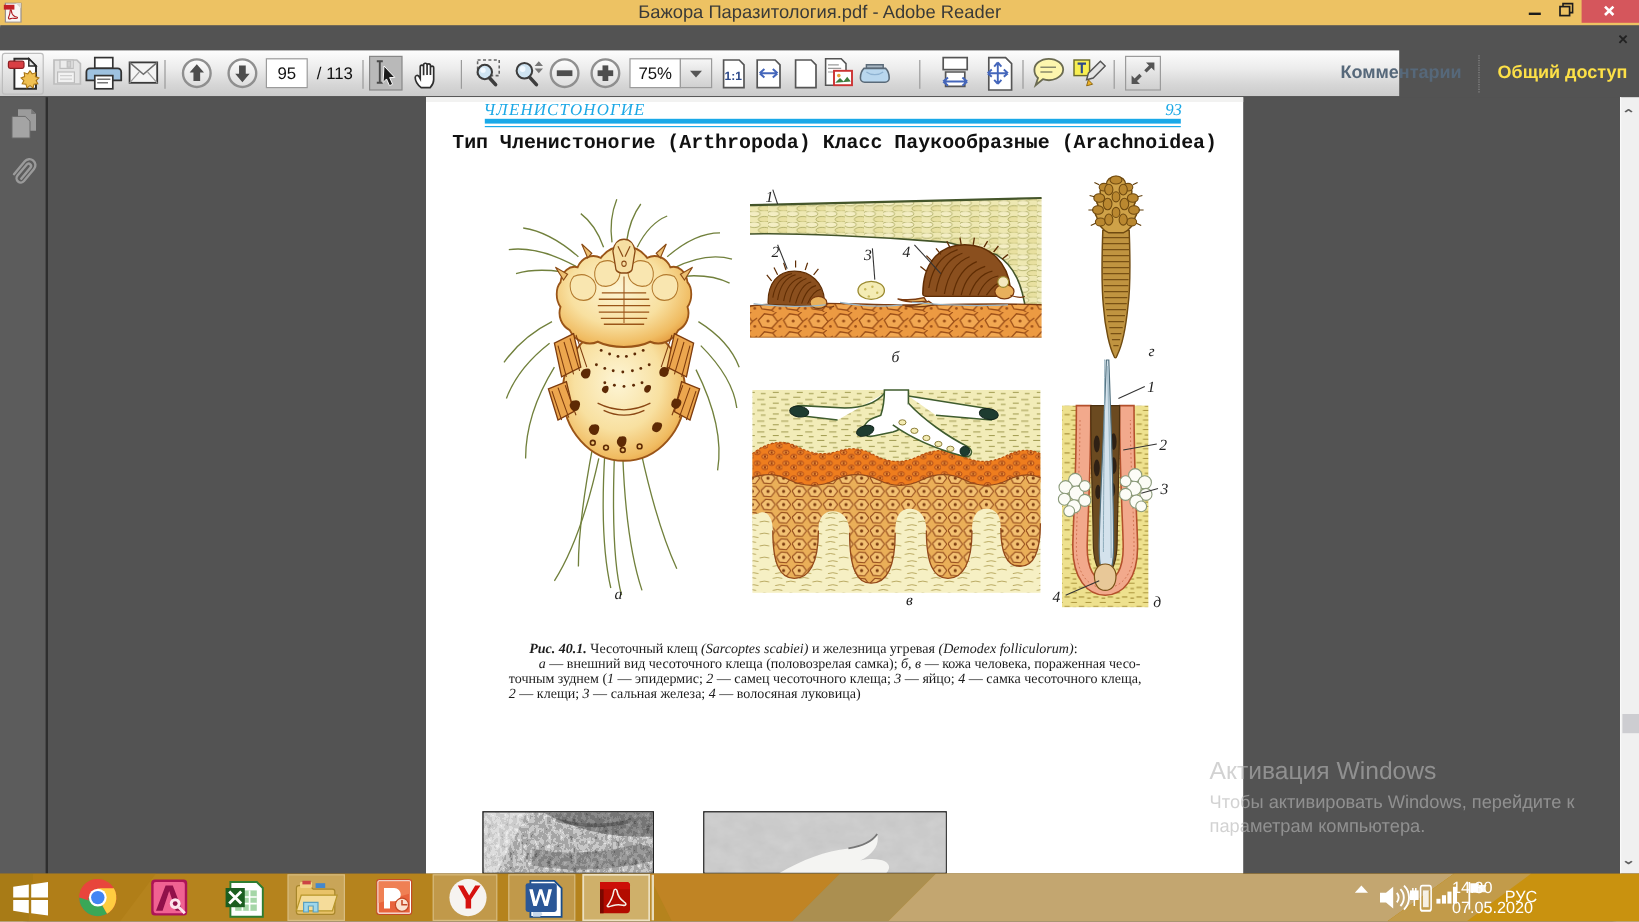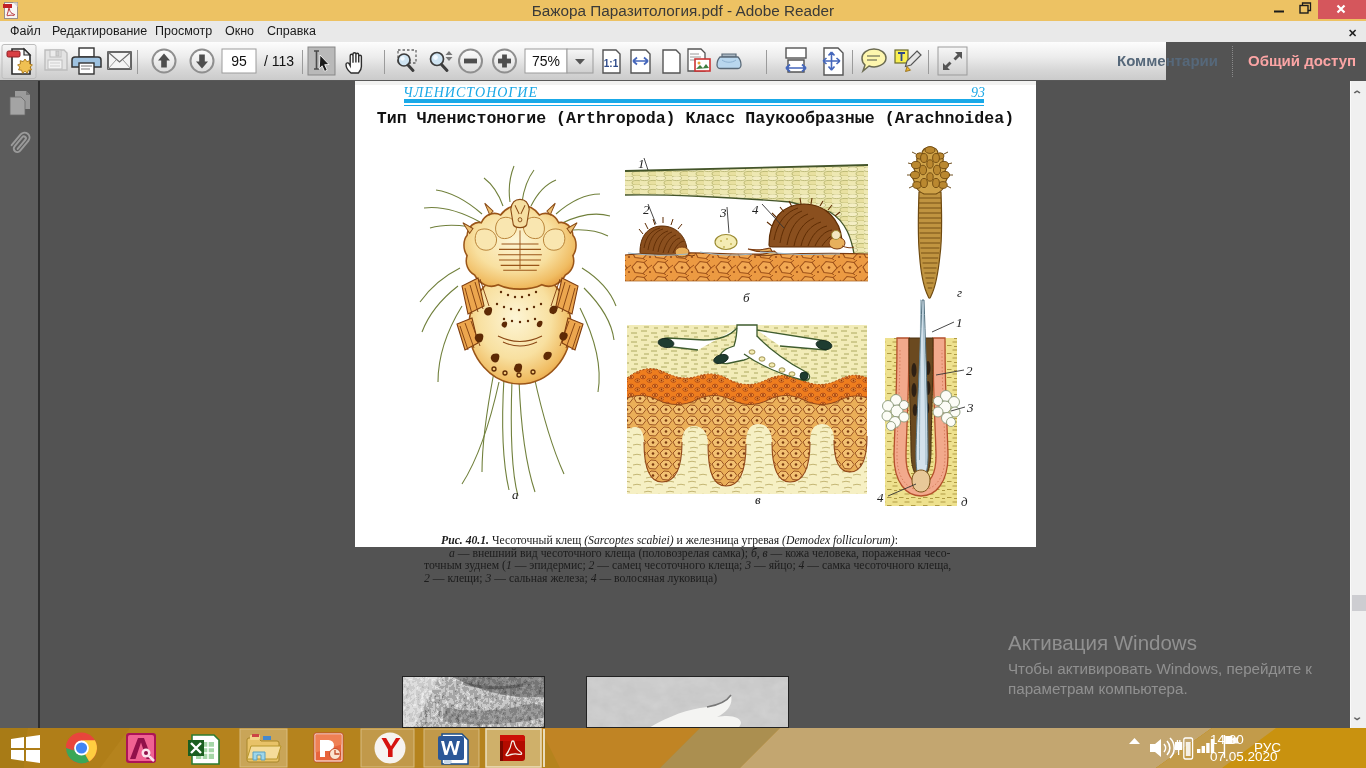--- a/index.html
+++ b/index.html
@@ -15,32 +15,32 @@
 #btnclose { left:1318px; width:48px; height:19px; background:#d5565c; }
 
 
 #menubar { position:absolute; left:0; top:21px; width:1366px; height:21px; background:#e9e9e9; font-size:12.5px; color:#1a1a1a; }
 #menubar span.mi { position:absolute; top:3px; }
 #menux { position:absolute; top:27px; left:1348px; font-size:11px; color:#222; font-weight:bold; }
 
 
 #toolbar { position:absolute; left:0; top:42px; width:1166px; height:39px; background:linear-gradient(#fdfdfd,#ececec 40%,#d6d6d6 75%,#cbcbcb); border-bottom:1px solid #585858; }
 #lab-comm { position:absolute; left:1117px; top:52px; font-size:15px; font-weight:bold; color:#56687a;text-align:right; }
-#lab-shared { position:absolute; left:1248px; top:52px; font-size:15px; font-weight:bold; color:#fca5a5; }
+#lab-shared { position:absolute; left:1248px; top:52px; font-size:15px; font-weight:bold; color:#fde047; }
 #dotsep { position:absolute; left:1232px; top:46px; height:31px; width:1px; border-left:1px dotted #8a8a8a; }
 
 
 #docarea { position:absolute; left:0; top:81px; width:1366px; height:647px; background:#535353; }
 #sidebar { position:absolute; left:0; top:0; width:40px; height:647px; background:#5c5c5c; border-right:2px solid #2e2e2e; }
 #vscroll { position:absolute; left:1350px; top:0; width:16px; height:647px; background:#f0f0f0; border-left:1px solid #fafafa; }
 #vthumb { position:absolute; left:1px; top:514px; width:14px; height:16px; background:#cdcdd1; }
 .scharr { position:absolute; left:2px; font-size:10px; color:#606060; font-weight:bold; transform:scaleX(1.4); }
 
 
-#page { position:absolute; left:355px; top:0px; width:681px; height:466px; background:#ffffff; font-family:"Liberation Serif", serif; }
+#page { position:absolute; left:355px; top:0px; width:681px; height:647px; background:#ffffff; font-family:"Liberation Serif", serif; }
 #pgtopshade { position:absolute; left:0; top:0; width:681px; height:4px; background:#f2f2f1; }
 #runhead { position:absolute; left:48px; top:4px; width:582px; color:#1ba8e6; font-style:italic; font-size:14px; letter-spacing:1px; }
 #runhead .pg { float:right; letter-spacing:0; }
 #rule1 { position:absolute; left:49px; top:18px; width:580px; height:4px; background:#19a9e8; }
 #rule2 { position:absolute; left:49px; top:24px; width:580px; height:1px; background:#19a9e8; }
 #ptitle { position:absolute; left:0; top:28px; width:681px; text-align:center; font-size:16.6px; font-weight:bold; color:#111;font-family:Liberation Mono, monospace; }
 #caption { position:absolute; left:69px; top:454px; width:531px; font-size:11.7px; line-height:12.55px; color:#1c1c1c; }
 #caption .c1 { padding-left:17px; }
 
 
@@ -72,27 +72,20 @@
       </svg>
     <svg class="wbtn" id="btnmax" width="28" height="19">
       <rect x="10" y="5.5" width="8" height="7.5" fill="none" stroke="#1c1c1c" stroke-width="1.4"></rect>
       <path d="M12.5 5.5 V3 H20.5 V10.5 H18" fill="none" stroke="#1c1c1c" stroke-width="1.3"></path>
     </svg>
     <svg class="wbtn" id="btnclose" width="48" height="19">
         <path d="M19.5 5.5 L26.5 12.5 M26.5 5.5 L19.5 12.5" stroke="#fff" stroke-width="2.2"></path>
       </svg>
   </div>
 
-  <div id="menubar">
-    <span class="mi" style="left:10px">Файл</span>
-    <span class="mi" style="left:52px">Редактирование</span>
-    <span class="mi" style="left:155px">Просмотр</span>
-    <span class="mi" style="left:225px">Окно</span>
-    <span class="mi" style="left:267px">Справка</span>
-  </div>
   <div id="menux">✕</div>
 
   <div id="toolbar">
   <svg width="1000" height="39" viewBox="0 0 1000 39">
     <defs>
       <linearGradient id="circ" x1="0" y1="0" x2="0" y2="1">
         <stop offset="0" stop-color="#fdfdfd"></stop>
             <stop offset="1" stop-color="#dcdcdc"></stop>
       </linearGradient>
       <linearGradient id="btnface" x1="0" y1="0" x2="0" y2="1">

